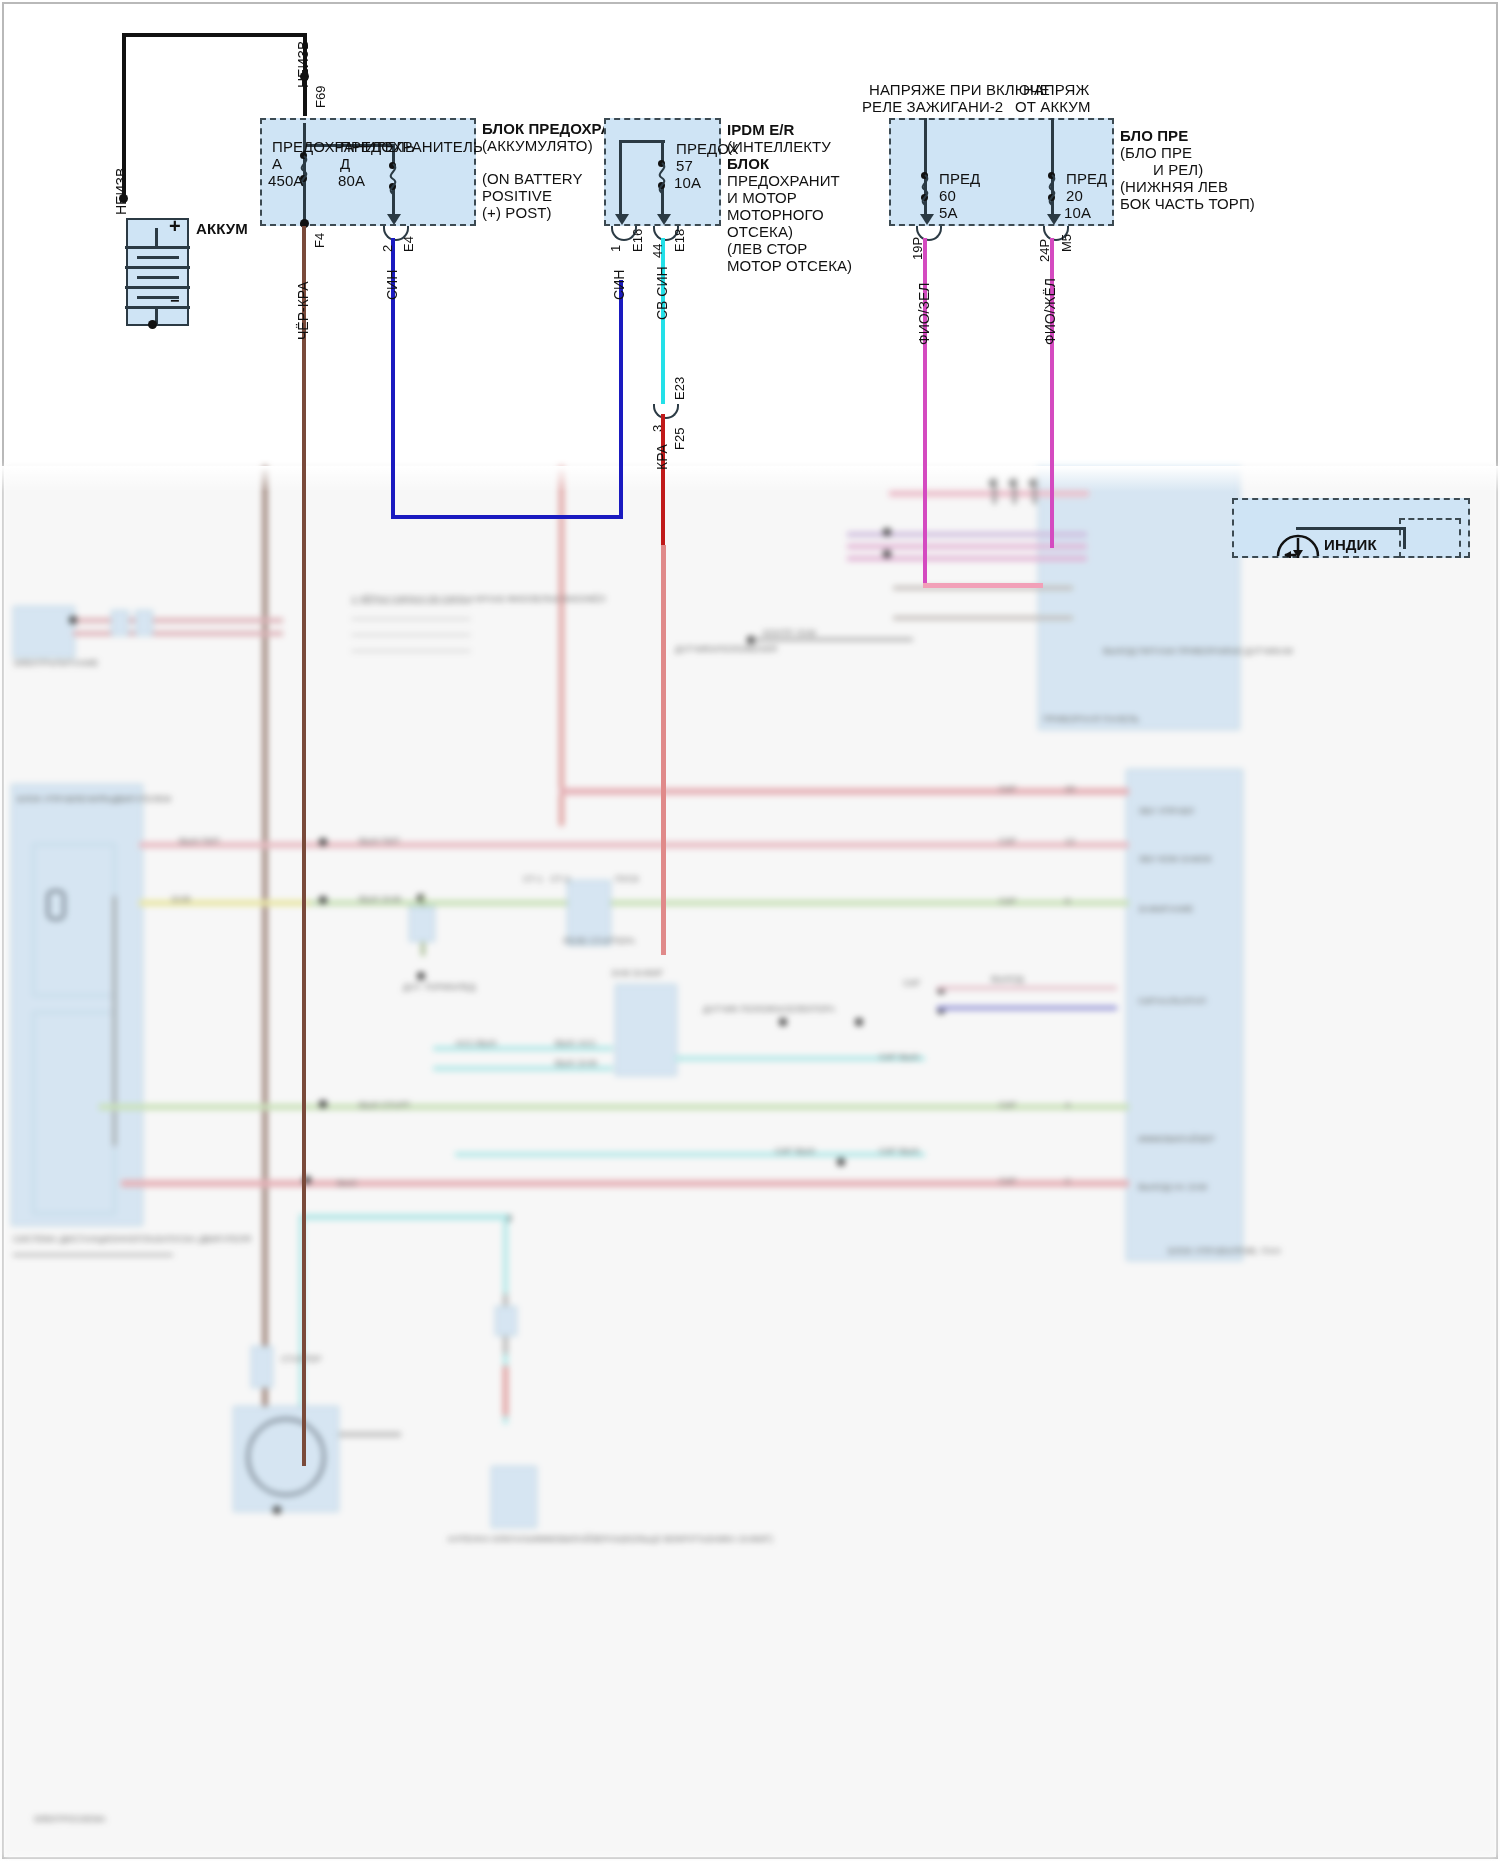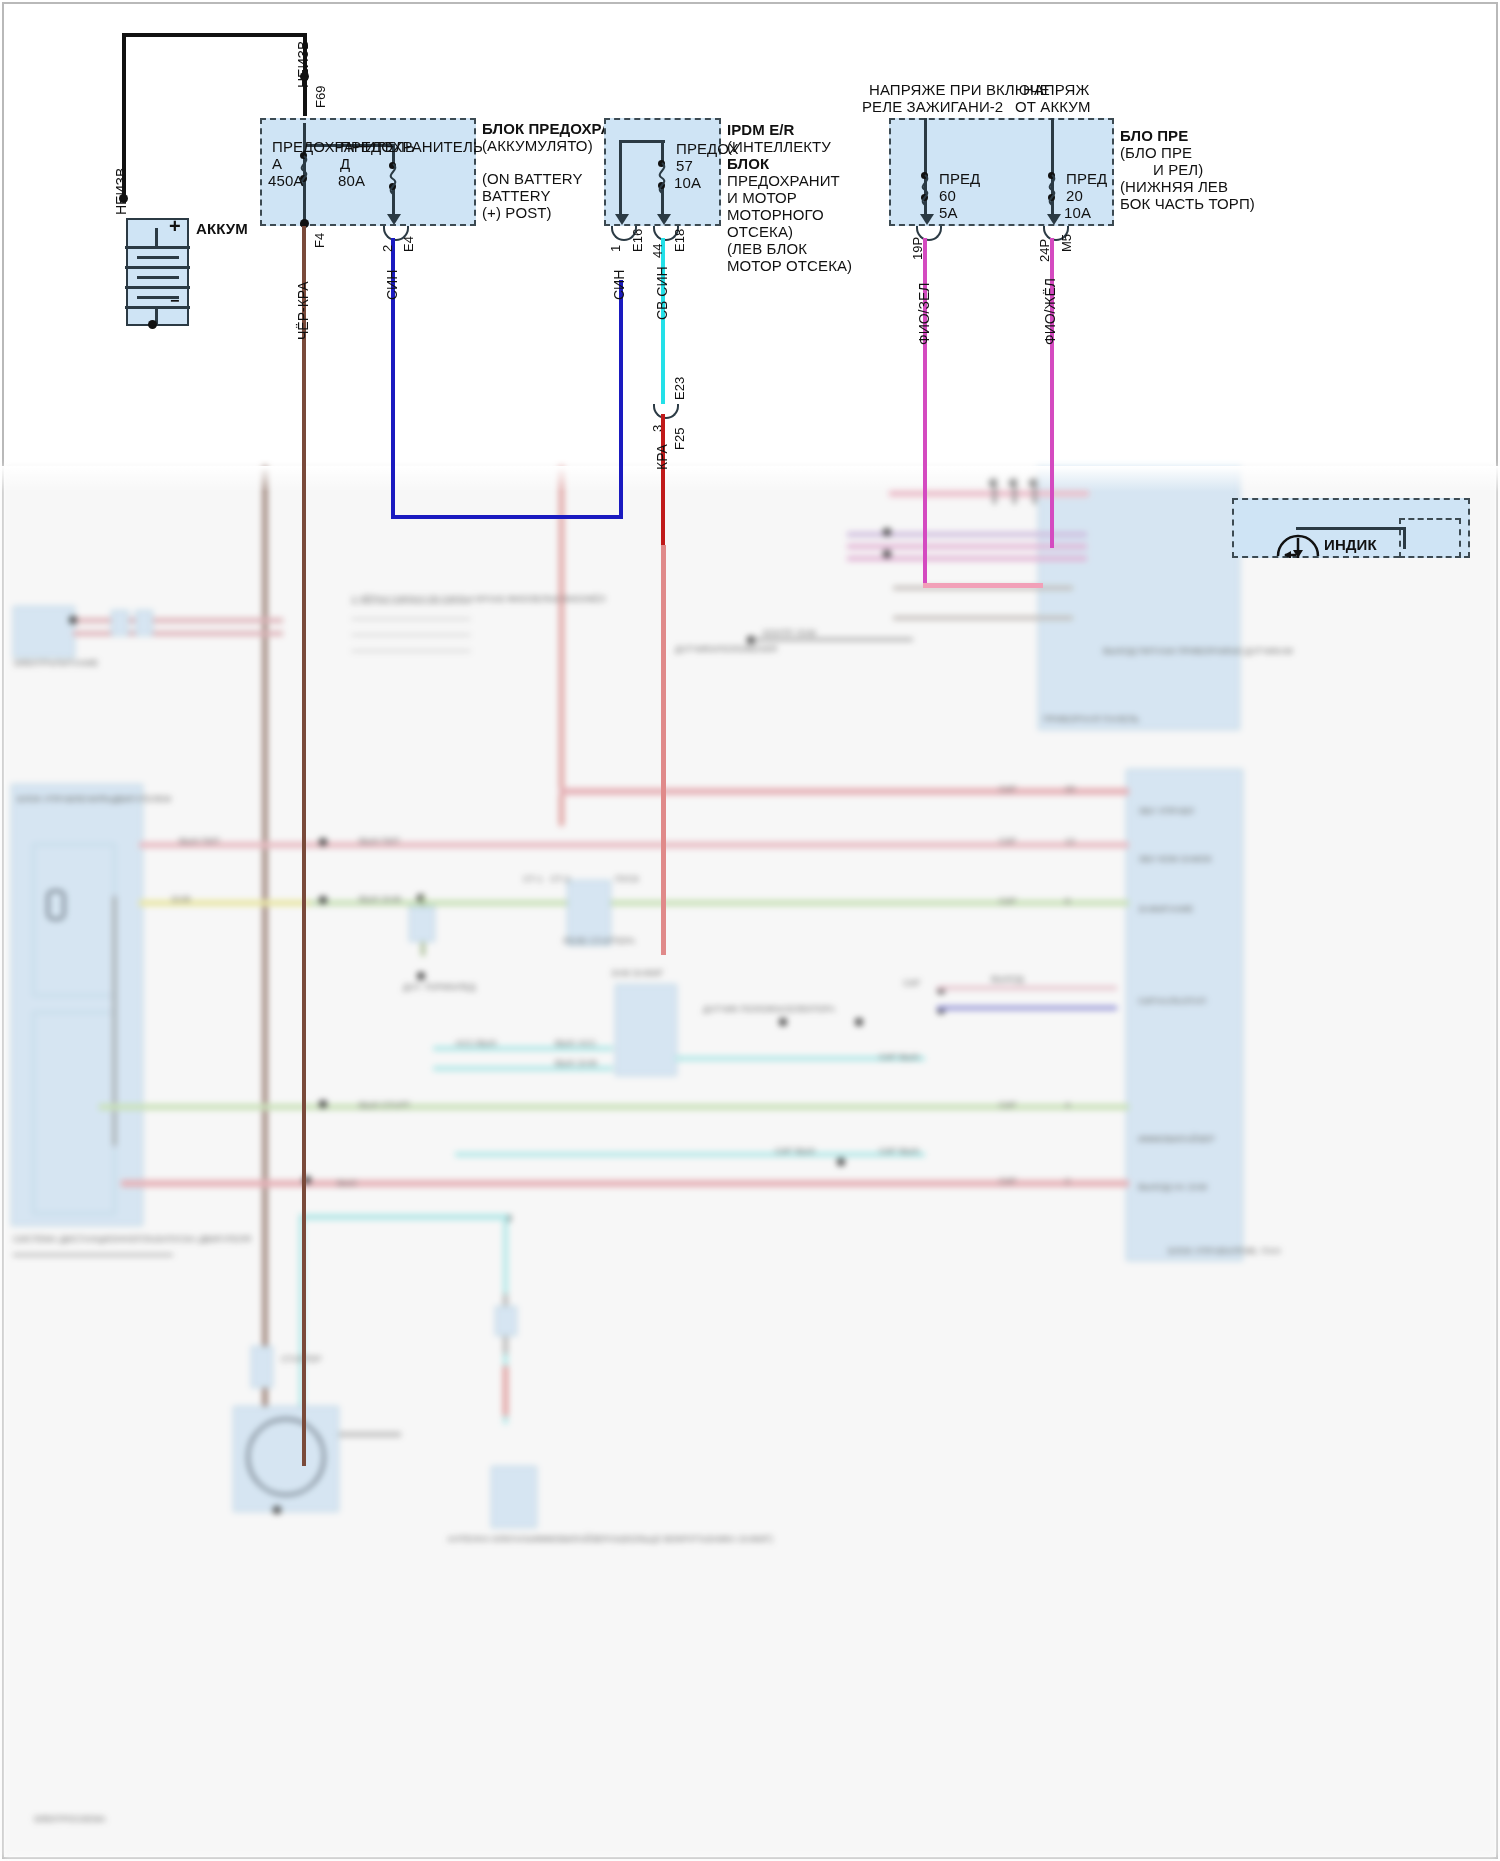--- a/index.html
+++ b/index.html
@@ -247,21 +247,21 @@
   <span class="lbl" style="left:340px;top:155px;">Д</span>
   <span class="lbl" style="left:338px;top:172px;">80А</span>
 
   <div class="arrow" style="left:387px;top:214px;"></div>
   <div class="dot" style="left:300px;top:219px;"></div>
   <div class="cup" style="left:383px;top:226px;"></div>
 
   <span class="lbl b" style="left:482px;top:120px;">БЛОК ПРЕДОХРАНИ</span>
   <span class="lbl" style="left:482px;top:137px;">(АККУМУЛЯТО)</span>
   <span class="lbl" style="left:482px;top:170px;">(ON BATTERY</span>
-  <span class="lbl" style="left:482px;top:187px;">BATTERY</span>
+  <span class="lbl" style="left:482px;top:187px;">POSITIVE</span>
   <span class="lbl" style="left:482px;top:204px;">(+) POST)</span>
 
   <div class="wire vwire" style="left:302px;top:226px;width:4px;height:1240px;background:#7a4a3a;"></div>
   <span class="vlbl sm" style="left:312px;top:248px;">F4</span>
   <span class="vlbl" style="left:296px;top:340px;">ЧЁР-КРА</span>
 
   <div class="wire vwire" style="left:391px;top:238px;width:4px;height:280px;background:#1a1ac0;"></div>
   <div class="wire hwire" style="left:391px;top:515px;width:232px;height:4px;background:#1a1ac0;"></div>
   <div class="wire vwire" style="left:619px;top:280px;width:4px;height:238px;background:#1a1ac0;"></div>
   <span class="vlbl sm" style="left:380px;top:252px;">2</span>
@@ -288,21 +288,21 @@
   <div class="cup" style="left:611px;top:226px;"></div>
   <div class="cup" style="left:653px;top:226px;"></div>
 
   <span class="lbl b" style="left:727px;top:121px;">IPDM E/R</span>
   <span class="lbl" style="left:727px;top:138px;">(ИНТЕЛЛЕКТУ</span>
   <span class="lbl" style="left:727px;top:155px;font-weight:bold;">БЛОК</span>
   <span class="lbl" style="left:727px;top:172px;">ПРЕДОХРАНИТ</span>
   <span class="lbl" style="left:727px;top:189px;">И МОТОР</span>
   <span class="lbl" style="left:727px;top:206px;">МОТОРНОГО</span>
   <span class="lbl" style="left:727px;top:223px;">ОТСЕКА)</span>
-  <span class="lbl" style="left:727px;top:240px;">(ЛЕВ БЛОК</span>
+  <span class="lbl" style="left:727px;top:240px;">(ЛЕВ СТОР</span>
   <span class="lbl" style="left:727px;top:257px;">МОТОР ОТСЕКА)</span>
 
   <span class="vlbl sm" style="left:608px;top:252px;">1</span>
   <span class="vlbl sm" style="left:630px;top:252px;">E16</span>
   <span class="vlbl" style="left:612px;top:300px;">СИН</span>
 
   <div class="wire vwire" style="left:661px;top:238px;width:4px;height:166px;background:#23e0e8;"></div>
   <span class="vlbl sm" style="left:650px;top:258px;">44</span>
   <span class="vlbl sm" style="left:672px;top:252px;">E18</span>
   <span class="vlbl" style="left:655px;top:320px;">СВ СИН</span>

